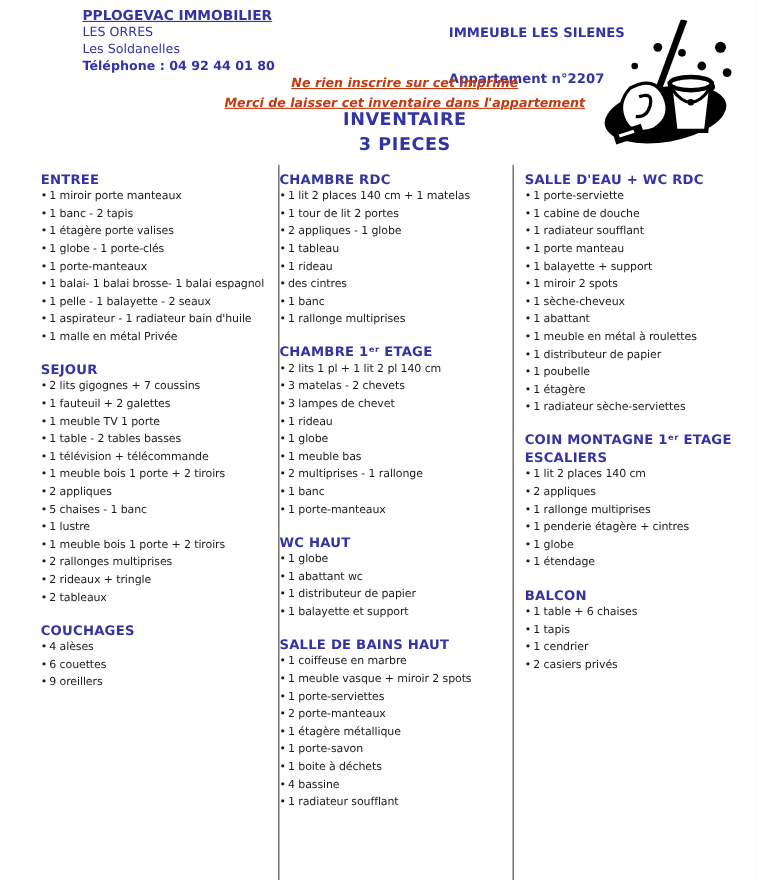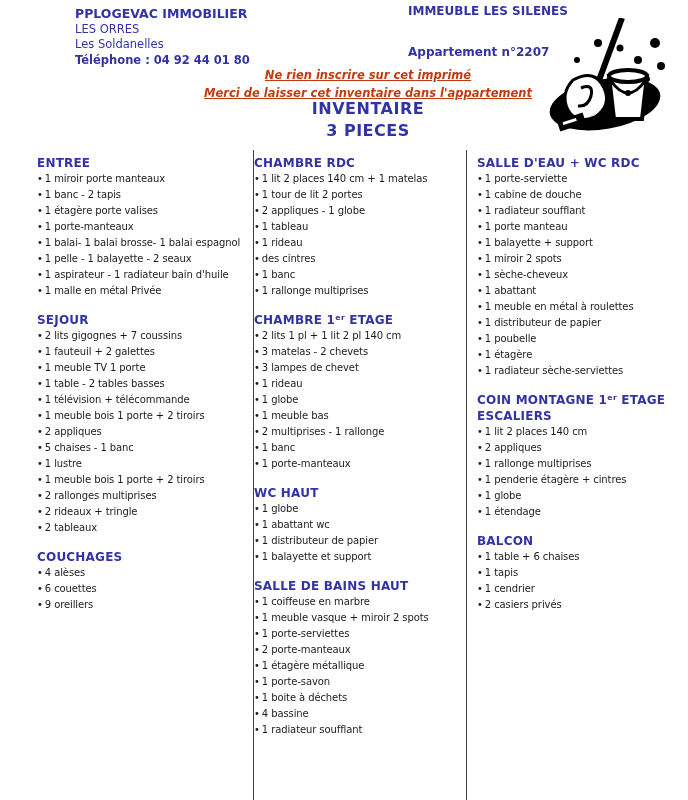--- a/index.html
+++ b/index.html
@@ -3,23 +3,23 @@
 <meta charset="utf-8">
 <style>
   html,body{margin:0;padding:0;background:#e8e8e8;}
   .page{
     position:relative;width:688px;height:800px;background:#ffffff;
     font-family:"DejaVu Sans", sans-serif;overflow:hidden;
     --blue:#3333a3;--ink:#1b1b1b;--red:#c23a10;--line:#404040;
   }
   
   .agency{position:absolute;left:75px;top:6px;color:var(--blue);font-size:11.5px;line-height:15.5px;}
-  .agency-name{font-weight:bold;font-size:12.5px;}
+  .agency-name{font-weight:bold;text-decoration:underline;font-size:12.5px;}
   .agency-phone{font-weight:bold;}
-  .building{position:absolute;left:408px;top:4px;color:var(--blue);font-weight:bold;font-size:12px;line-height:15px;}
+  .building{position:absolute;left:408px;top:23px;color:var(--blue);font-weight:bold;font-size:12px;line-height:15px;}
   .building-apartment{margin-top:26px;}
   .logo{position:absolute;left:543px;top:18px;width:128px;height:120px;}
   .notice{position:absolute;left:75px;top:66px;width:586px;text-align:center;
     color:var(--red);font-weight:bold;font-style:italic;font-size:11.5px;line-height:18px;}
   .notice-line{text-decoration:underline;}
   .doc-title{position:absolute;left:75px;top:99px;width:586px;text-align:center;
     color:var(--blue);font-weight:bold;font-size:16px;letter-spacing:0.5px;}
   .doc-subtitle{position:absolute;left:75px;top:121px;width:586px;text-align:center;
     color:var(--blue);font-weight:bold;font-size:16px;letter-spacing:0.5px;}
   
@@ -82,20 +82,21 @@
   <div class="doc-title">INVENTAIRE</div>
   <div class="doc-subtitle">3 PIECES</div>
 
   <div class="columns" id="columns">
       <div class="col col1">
         <div class="section">
           <div class="section-title">ENTREE</div>
           <div class="item"><span class="bullet">•</span><span>1 miroir porte manteaux</span></div>
           <div class="item"><span class="bullet">•</span><span>1 banc - 2 tapis</span></div>
           <div class="item"><span class="bullet">•</span><span>1 étagère porte valises</span></div>
+          <div class="item"><span class="bullet">•</span><span>1 globe - 1 porte-clés</span></div>
           <div class="item"><span class="bullet">•</span><span>1 porte-manteaux</span></div>
           <div class="item"><span class="bullet">•</span><span>1 balai- 1 balai brosse- 1 balai espagnol</span></div>
           <div class="item"><span class="bullet">•</span><span>1 pelle - 1 balayette - 2 seaux</span></div>
           <div class="item"><span class="bullet">•</span><span>1 aspirateur - 1 radiateur bain d'huile</span></div>
           <div class="item"><span class="bullet">•</span><span>1 malle en métal Privée</span></div>
         </div>
         <div class="section">
           <div class="section-title">SEJOUR</div>
           <div class="item"><span class="bullet">•</span><span>2 lits gigognes + 7 coussins</span></div>
           <div class="item"><span class="bullet">•</span><span>1 fauteuil + 2 galettes</span></div>

